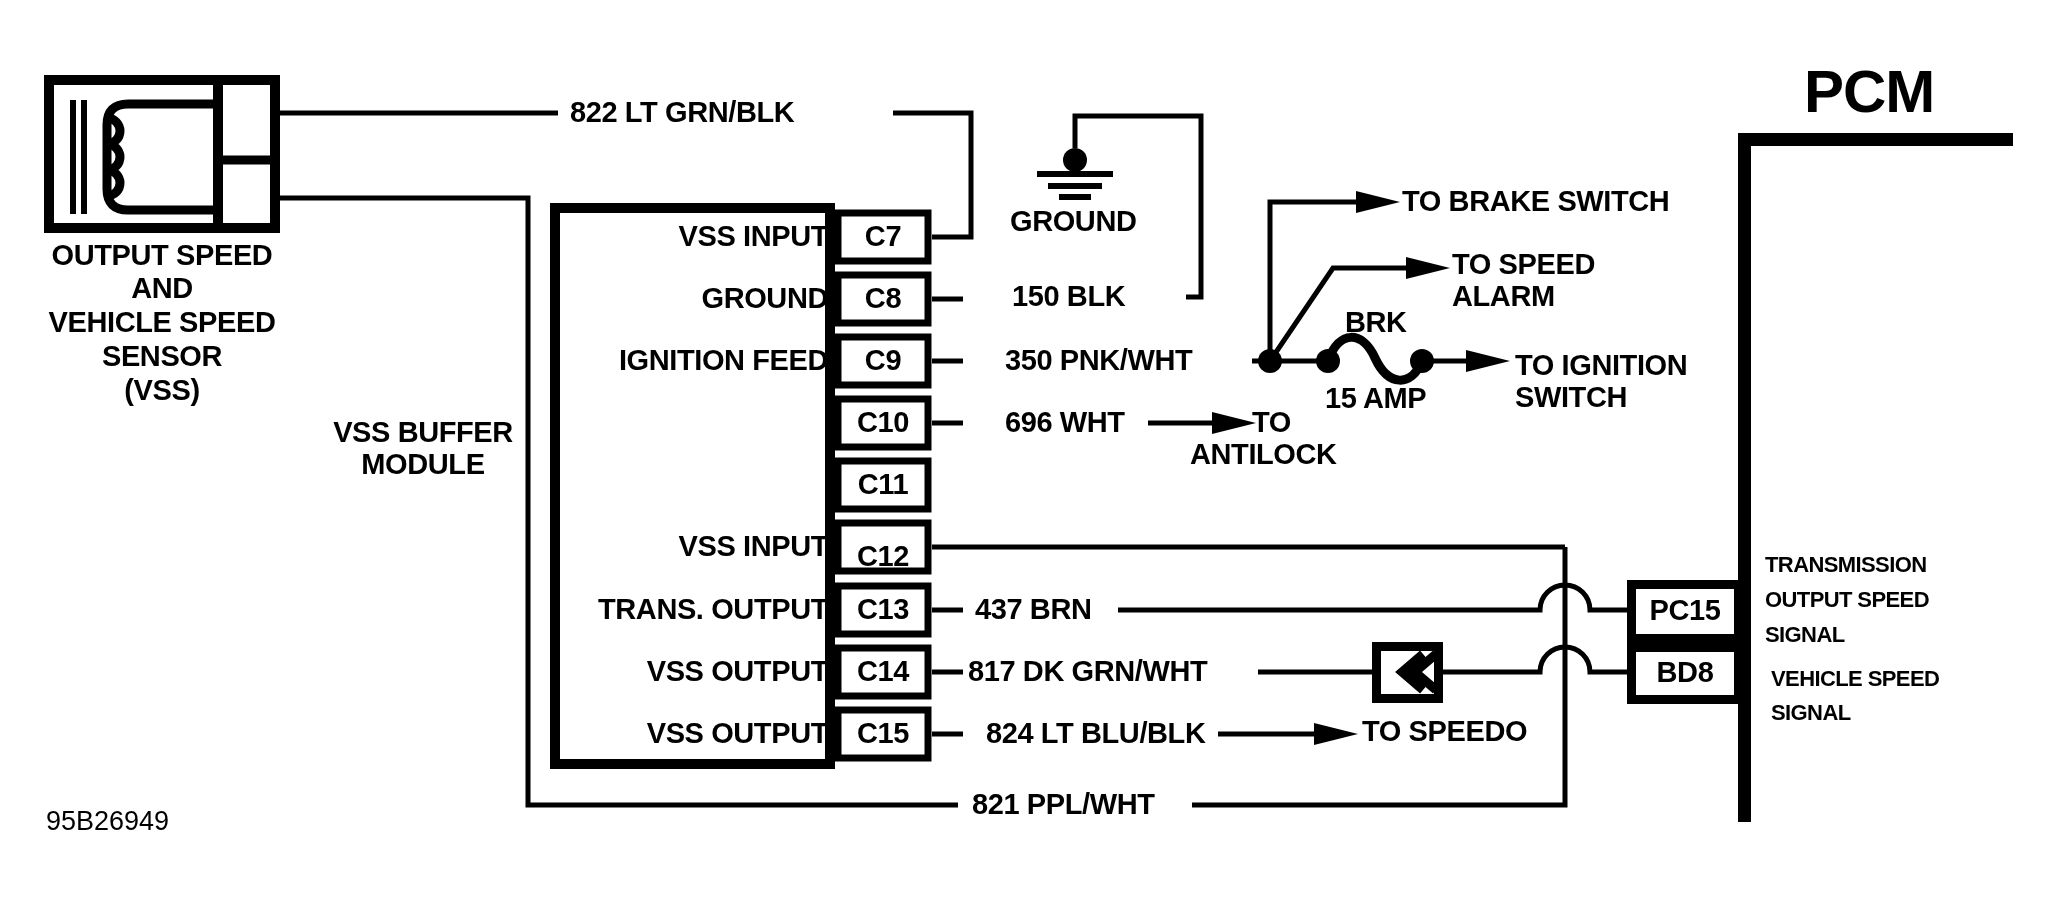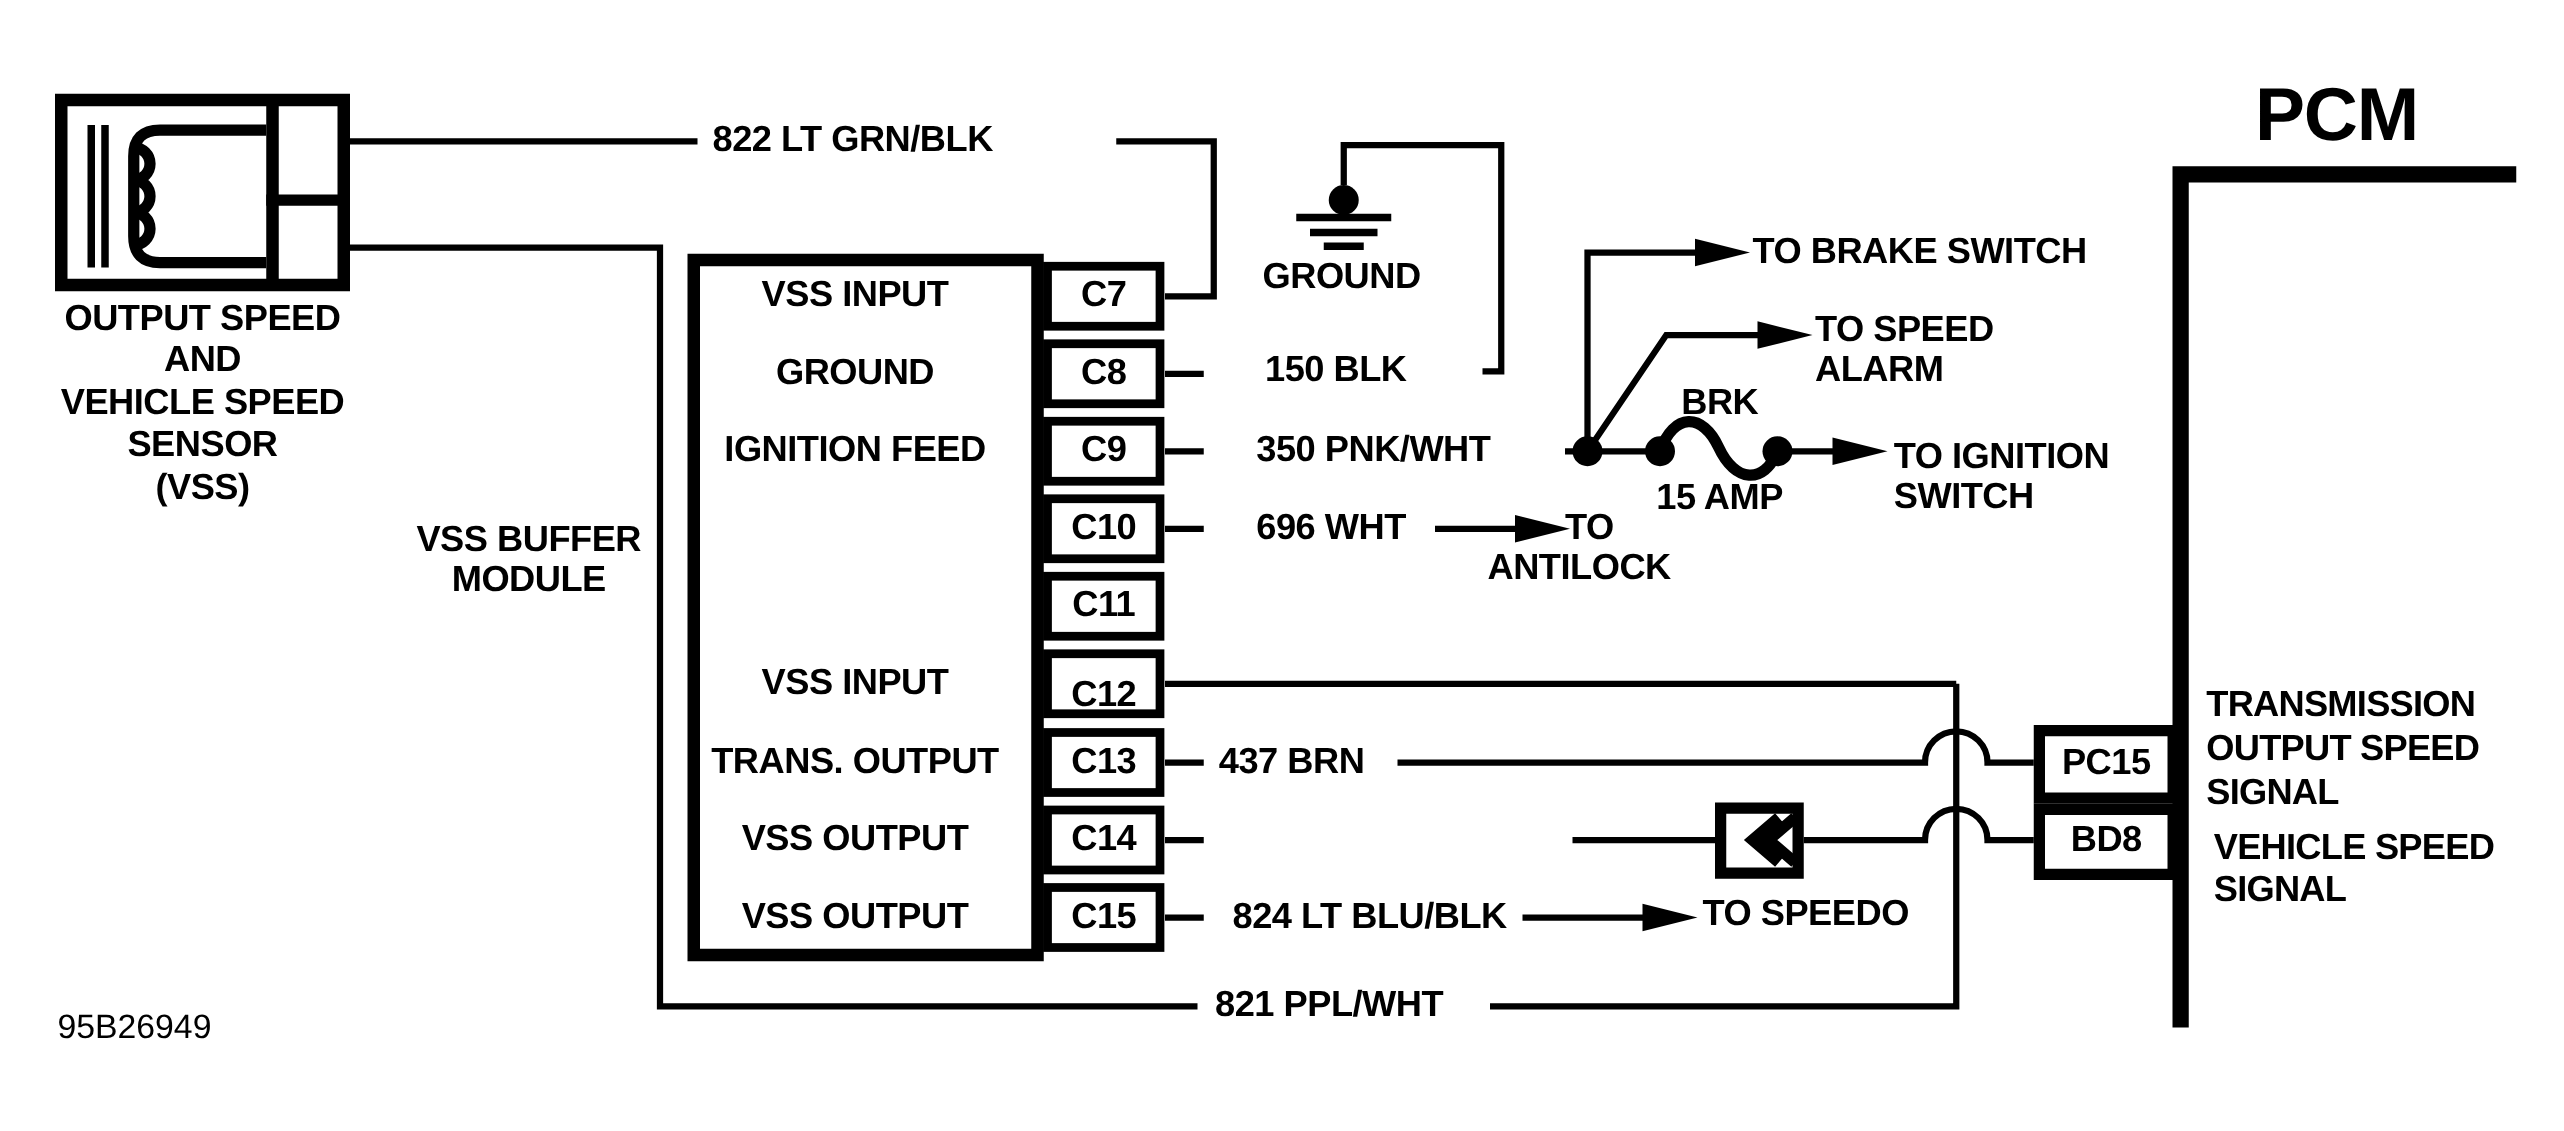--- a/index.html
+++ b/index.html
@@ -1,28 +1,28 @@
 <!DOCTYPE html>
 <html><head>
 <meta charset="utf-8">
 <style>
   html,body{margin:0;padding:0;background:#ffffff;}
   #stage{position:relative;width:2051px;height:905px;background:#ffffff;overflow:hidden;
          font-family:"Liberation Sans", sans-serif;color:#000;}
   #stage svg{position:absolute;left:0;top:0;}
   .lbl{position:absolute;font-weight:bold;font-size:29px;line-height:33px;
        letter-spacing:-0.4px;white-space:nowrap;color:#000;}
-  .lbl31{position:absolute;font-weight:bold;font-size:29px;line-height:35px;
+  .lbl31{position:absolute;font-weight:bold;font-size:22px;line-height:35px;
        letter-spacing:-0.6px;white-space:nowrap;color:#000;}
   .big{position:absolute;font-weight:bold;font-size:60px;line-height:56px;
        letter-spacing:-1px;white-space:nowrap;color:#000;}
   .plain{position:absolute;font-weight:normal;font-size:27px;line-height:30px;
        white-space:nowrap;color:#000;}
   .ctr{text-align:center;}
-  .rt{text-align:center;}
+  .rt{text-align:right;}
 </style>
 </head>
 <body>
 
 <div id="stage">
 
   <svg width="2051" height="905" viewBox="0 0 2051 905">
     <g stroke="#000000" fill="none">
 
       <rect x="49" y="80" width="226" height="148" stroke-width="10"></rect>
@@ -111,20 +111,21 @@
   <div class="lbl ctr" style="left:838px;top:540px;width:90px;">C12</div>
   <div class="lbl ctr" style="left:838px;top:593px;width:90px;">C13</div>
   <div class="lbl ctr" style="left:838px;top:655px;width:90px;">C14</div>
   <div class="lbl ctr" style="left:838px;top:717px;width:90px;">C15</div>
 
   <div class="lbl" style="left:570px;top:96px;">822 LT GRN/BLK</div>
   <div class="lbl" style="left:1012px;top:280px;">150 BLK</div>
   <div class="lbl" style="left:1005px;top:344px;">350 PNK/WHT</div>
   <div class="lbl" style="left:1005px;top:406px;">696 WHT</div>
   <div class="lbl" style="left:975px;top:593px;">437 BRN</div>
+  <div class="lbl" style="left:968px;top:655px;">817 DK GRN/WHT</div>
   <div class="lbl" style="left:963px;top:717px;margin-left:23px;">824 LT BLU/BLK</div>
   <div class="lbl" style="left:972px;top:788px;">821 PPL/WHT</div>
 
   <div class="lbl" style="left:1010px;top:205px;">GROUND</div>
   <div class="lbl" style="left:1402px;top:185px;">TO BRAKE SWITCH</div>
   <div class="lbl" style="left:1452px;top:248px;">TO SPEED</div>
   <div class="lbl" style="left:1452px;top:280px;">ALARM</div>
   <div class="lbl" style="left:1345px;top:306px;">BRK</div>
   <div class="lbl" style="left:1325px;top:382px;text-align:right;">15 AMP</div>
   <div class="lbl" style="left:1515px;top:349px;">TO IGNITION</div>

